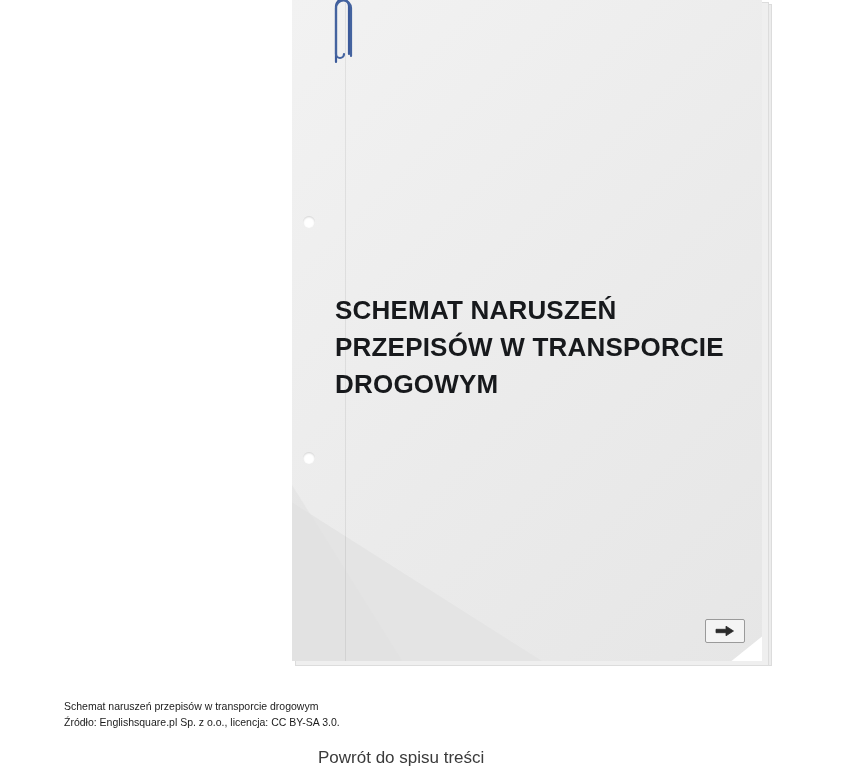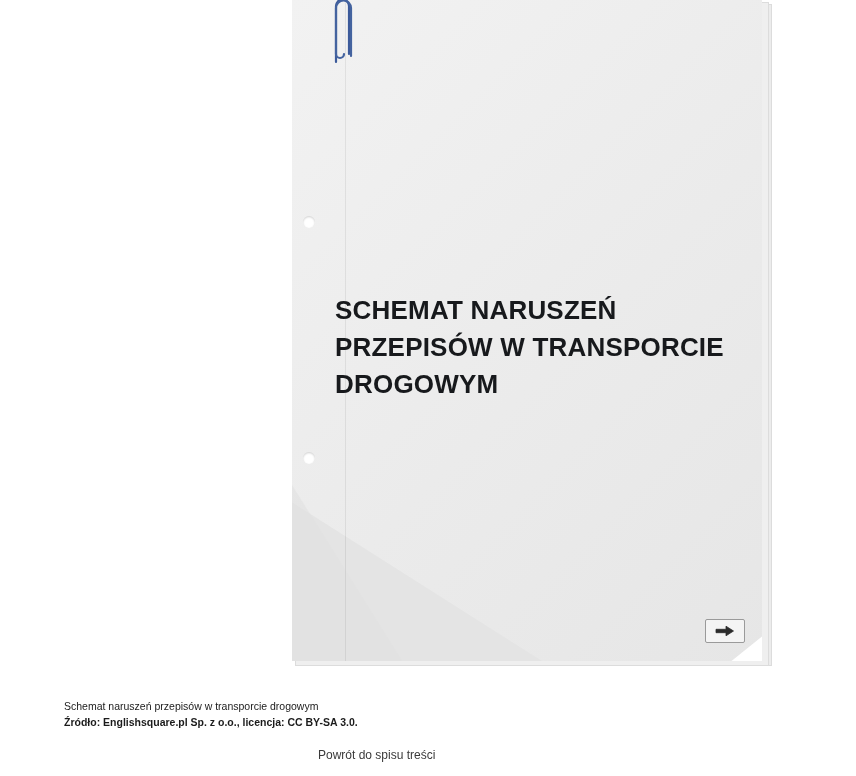--- a/index.html
+++ b/index.html
@@ -159,28 +159,28 @@
   .caption {
     position: absolute;
     left: 64px;
     top: 698px;
     width: 430px;
     font-size: 10.5px;
     line-height: 1.55;
     color: #1b1b1b;
     font-family: "Liberation Sans", sans-serif;
   }
-  .caption .line2 { white-space: nowrap; font-weight: bold; }
+  .caption .line2 { white-space: nowrap; }
 
   
   .back-link {
     position: absolute;
     left: 318px;
     top: 748px;
-    font-size: 12px;
+    font-size: 17px;
     color: #3a3a3a;
     text-decoration: none;
     cursor: pointer;
   }
 </style>
 </head>
 <body>
 
 <div class="doc-stage">
 

